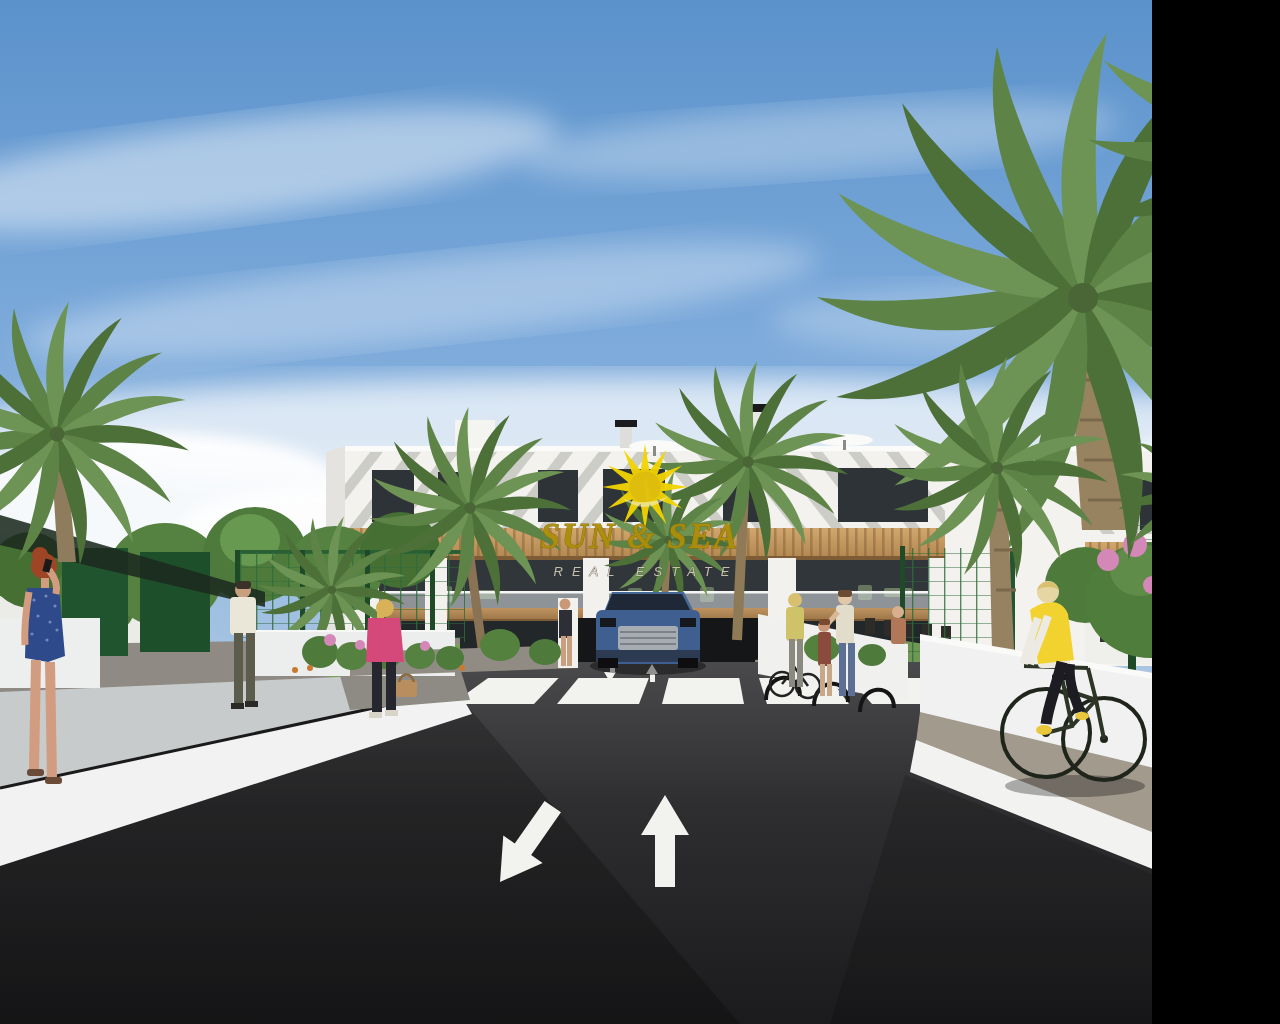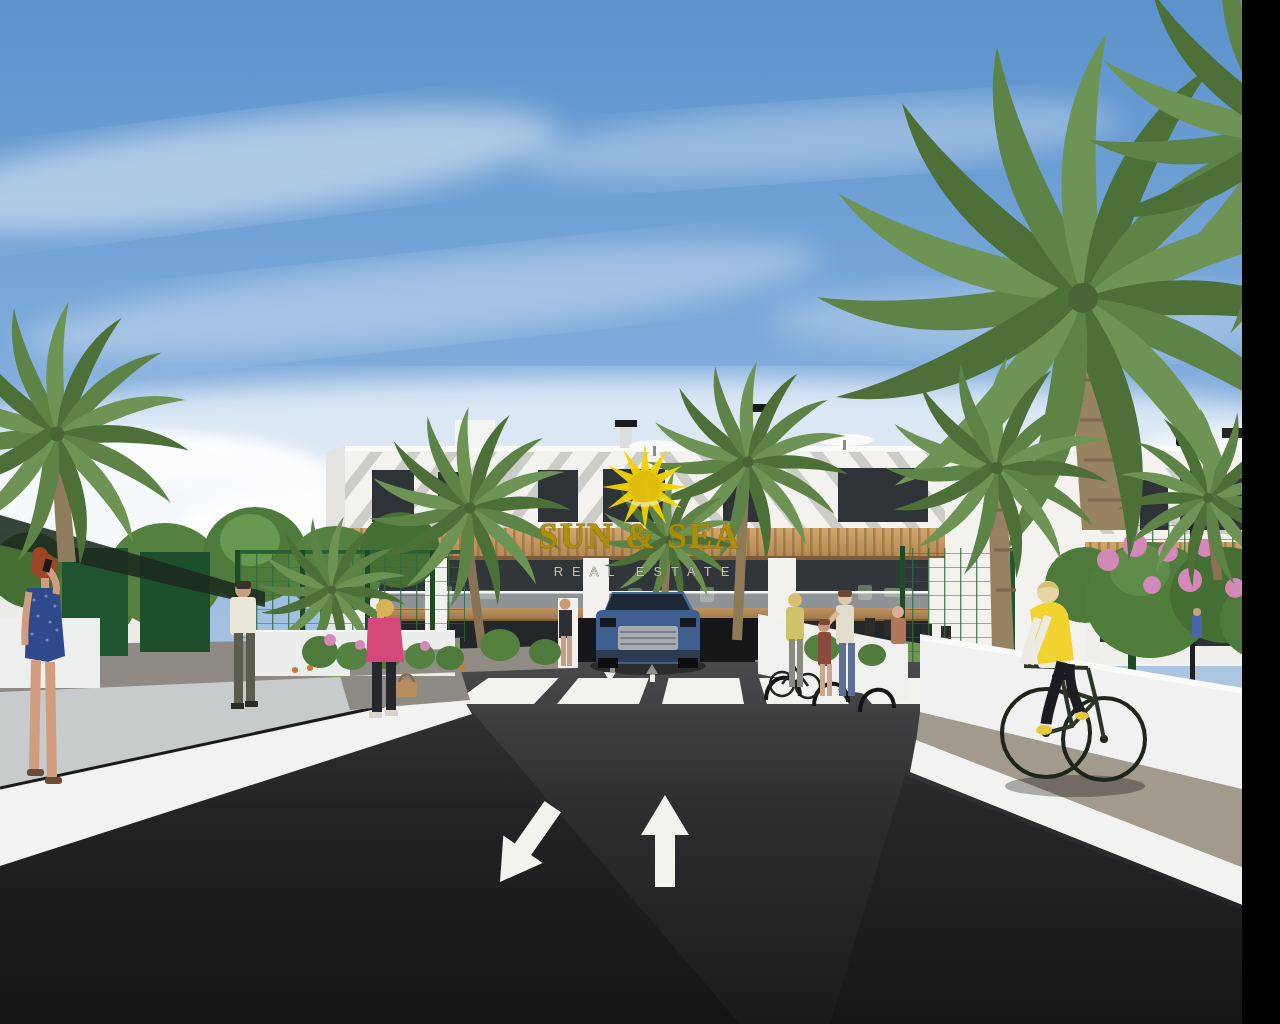--- a/index.html
+++ b/index.html
@@ -1,16 +1,16 @@
 <!DOCTYPE html>
 <html><head>
 <meta charset="utf-8">
 <style>
   html,body{margin:0;padding:0;background:#000;}
-  .stage{width:1242px;height:1024px;position:relative;overflow:hidden;font-family:"Liberation Sans",sans-serif;}
+  .stage{width:1152px;height:1024px;position:relative;overflow:hidden;font-family:"Liberation Sans",sans-serif;font-style:italic;}
   svg{display:block;}
   .f1{fill:#5E8347}.f2{fill:#6E9455}.f3{fill:#4C7038}
   .white-wall{fill:#F1F2F1}
   .wm-title{font-family:"Liberation Serif",serif;font-weight:bold;font-size:35px;letter-spacing:2px;
             stroke:#8A6E08;stroke-width:1px;paint-order:stroke;}
   .wm-sub{font-family:"Liberation Sans",sans-serif;font-size:13px;letter-spacing:9px;fill:#D8D2C0;
           stroke:#3A3630;stroke-width:.6px;paint-order:stroke;opacity:.92;}
 </style>
 </head>
 <body>

